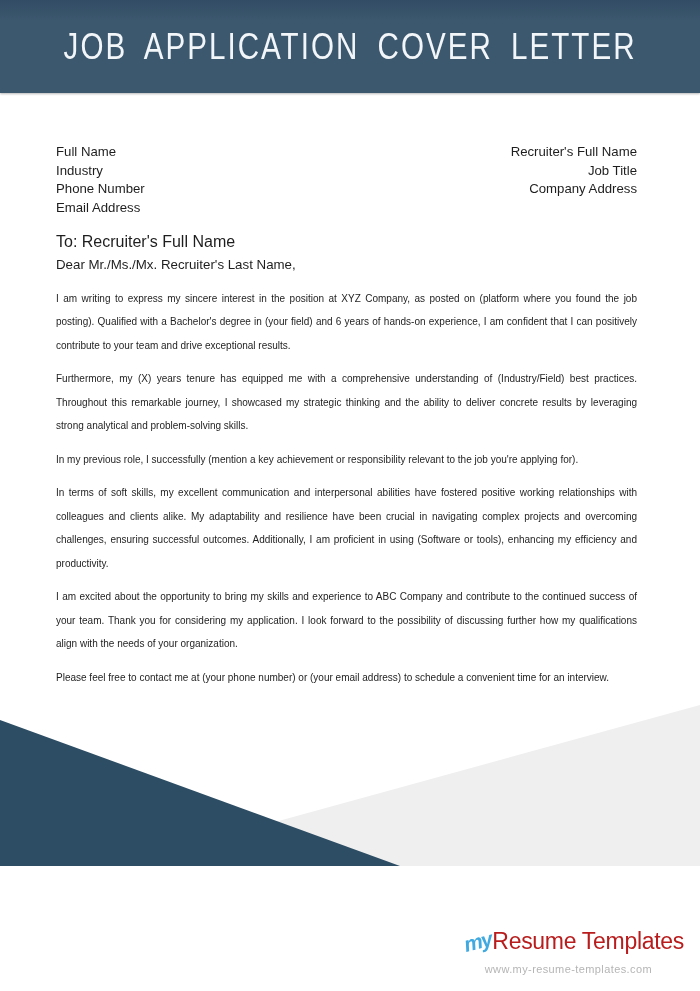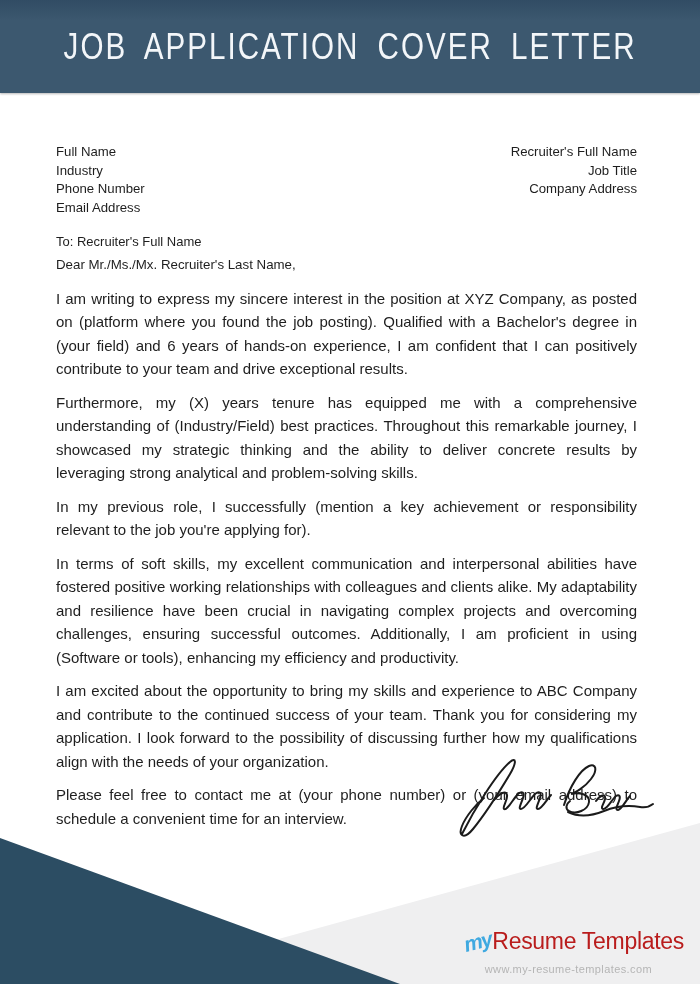--- a/index.html
+++ b/index.html
@@ -3,21 +3,21 @@
 <meta charset="utf-8">
 <style>
   html, body { margin: 0; padding: 0; }
   body {
     width: 700px; height: 991px;
     background: #ffffff;
     font-family: "Liberation Sans", sans-serif;
     position: relative;
     overflow: hidden;
   }
-  .page { position: absolute; inset: 0; width: 700px; height: 984px; }
+  .page { position: absolute; inset: 0; width: 700px; height: 866px; }
 
   
   .header-band {
     position: absolute; top: 0; left: 0; right: 0; height: 93px;
     background: linear-gradient(180deg, #314c64 0%, #3c586f 22%, #3c586f 100%);
     display: flex; align-items: center; justify-content: center;
     box-shadow: 0 1px 2px rgba(0,0,0,0.28);
   }
   .header-title {
     color: #f3f6f9;
@@ -34,25 +34,25 @@
   .content {
     position: absolute; left: 56px; right: 63px; top: 93px;
     color: #1e1e1e;
   }
   .address-row {
     display: flex; justify-content: space-between;
     margin-top: 50px;
     font-size: 13.2px; line-height: 18.5px;
   }
   .recipient-block { text-align: right; }
-  .to-line { margin-top: 13px; font-size: 13px; line-height: 23px; }
+  .to-line { margin-top: 13px; font-size: 16px; line-height: 23px; }
   .salutation { font-size: 13.3px; line-height: 23.5px; }
   p.para {
     margin: 10px 0 0 0;
-    font-size: 15px;
+    font-size: 10px;
     line-height: 23.5px;
     text-align: justify;
   }
 
   
   .signature-wrap {
     position: absolute; left: 448px; top: 750px;
     width: 210px; height: 90px;
   }
   .signature-wrap svg { width: 100%; height: 100%; }

